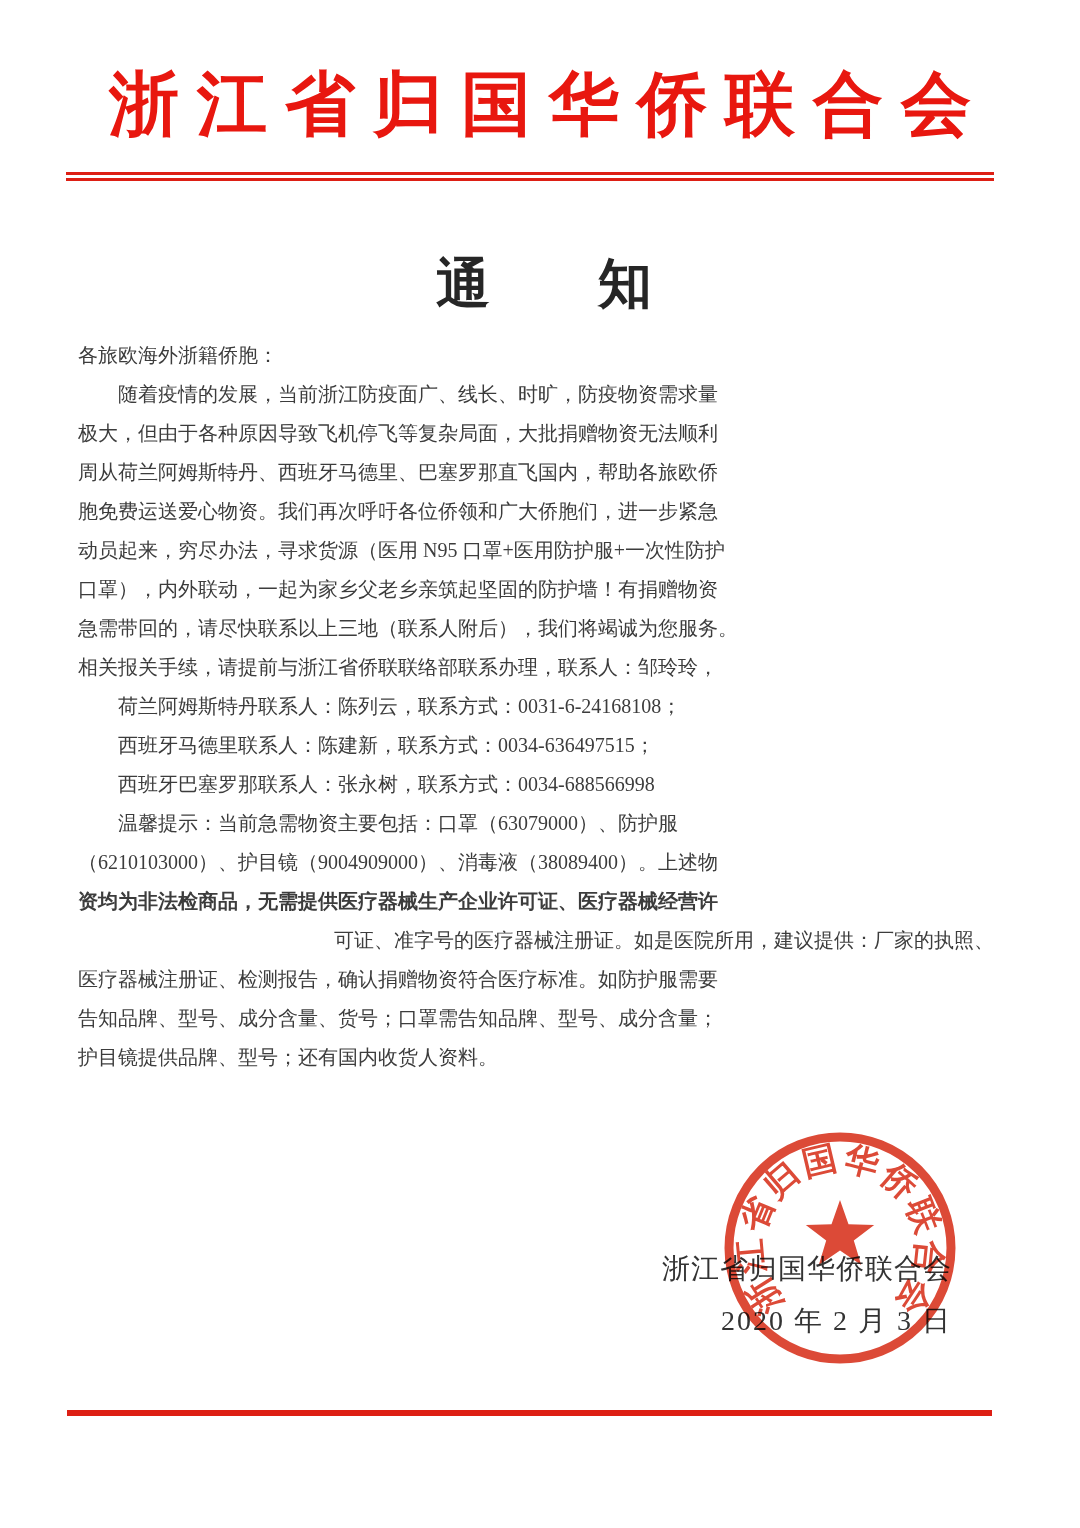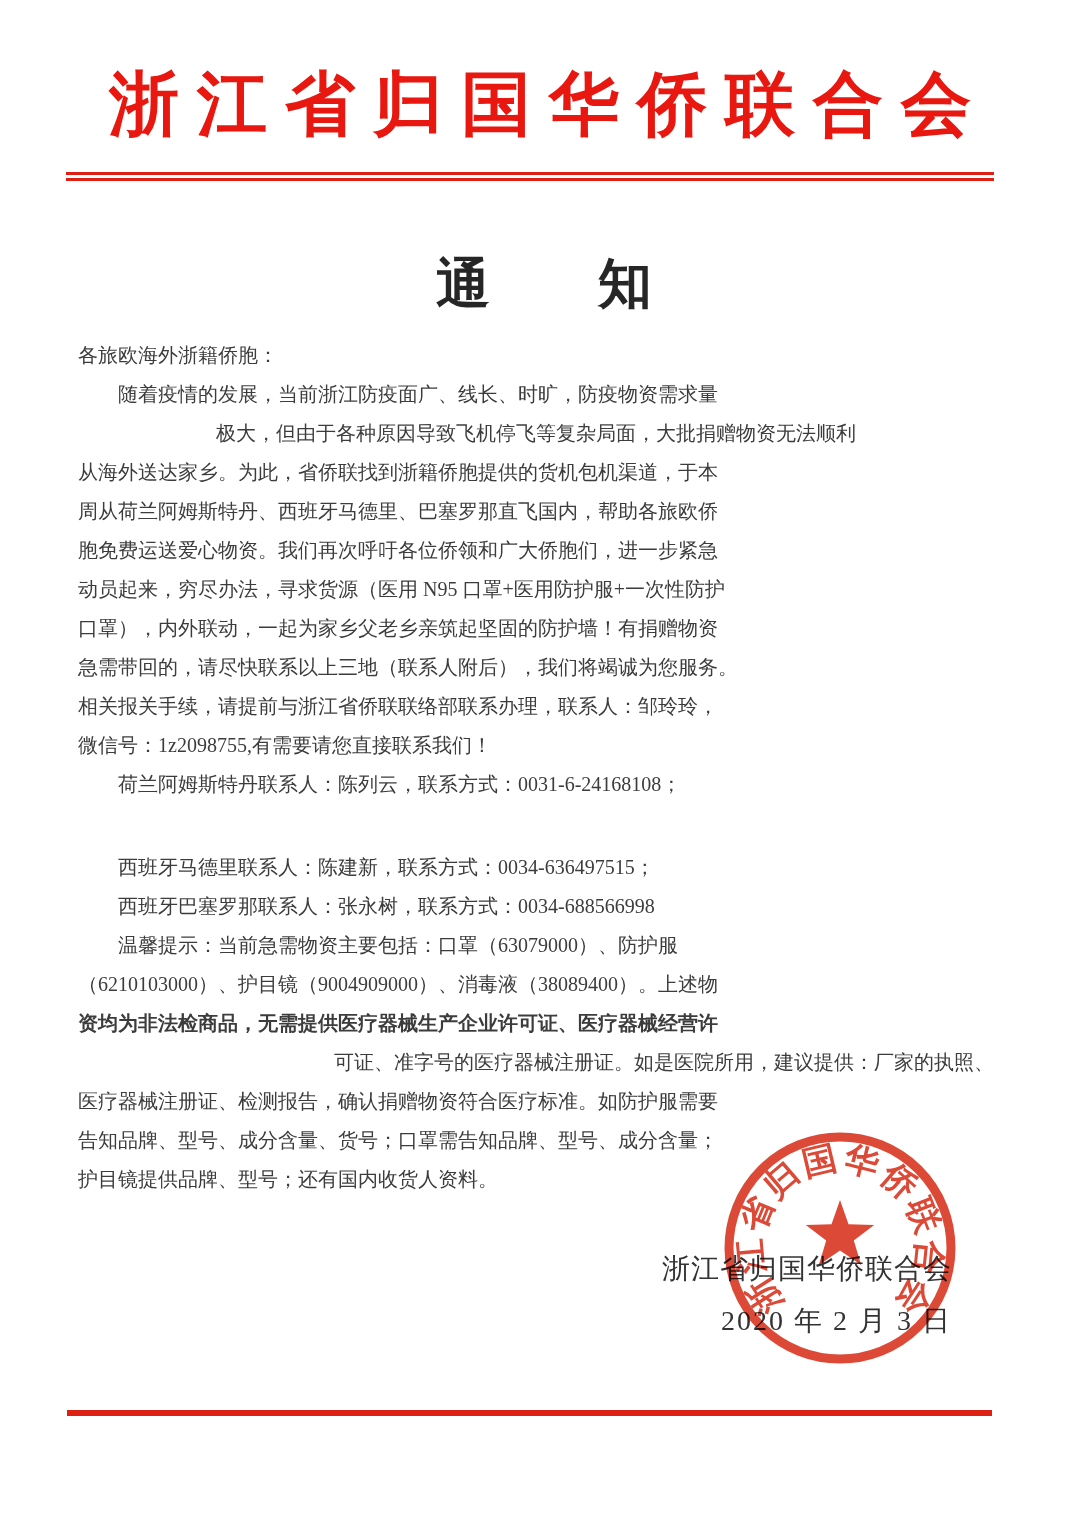--- a/index.html
+++ b/index.html
@@ -108,31 +108,29 @@
 
   <div class="org-header">浙江省归国华侨联合会</div>
 
   <div class="double-rule"></div>
 
   <div class="doc-title">通　　知</div>
 
   <div class="body-text">
       <div class="line" style="text-indent: 0em;">各旅欧海外浙籍侨胞：</div>
       <div class="line" style="text-indent: 2em;">随着疫情的发展，当前浙江防疫面广、线长、时旷，防疫物资需求量</div>
-      <div class="line" style="text-indent: 0em; text-align: center;">极大，但由于各种原因导致飞机停飞等复杂局面，大批捐赠物资无法顺利</div>
-      <div class="line" style="text-indent: 0em;">从海外送达家乡。为此，省侨联找到浙籍侨胞提供的货机包机渠道，于本</div>
+      <div class="line" style="text-indent: 0em;">极大，但由于各种原因导致飞机停飞等复杂局面，大批捐赠物资无法顺利</div>
       <div class="line" style="text-indent: 0em;">周从荷兰阿姆斯特丹、西班牙马德里、巴塞罗那直飞国内，帮助各旅欧侨</div>
       <div class="line" style="text-indent: 0em;">胞免费运送爱心物资。我们再次呼吁各位侨领和广大侨胞们，进一步紧急</div>
       <div class="line" style="text-indent: 0em;">动员起来，穷尽办法，寻求货源（医用 N95 口罩+医用防护服+一次性防护</div>
       <div class="line" style="text-indent: 0em;">口罩），内外联动，一起为家乡父老乡亲筑起坚固的防护墙！有捐赠物资</div>
       <div class="line" style="text-indent: 0em;">急需带回的，请尽快联系以上三地（联系人附后），我们将竭诚为您服务。</div>
       <div class="line" style="text-indent: 0em;">相关报关手续，请提前与浙江省侨联联络部联系办理，联系人：邹玲玲，</div>
-      <div class="line" style="text-indent: 0em;">微信号：1z2098755,有需要请您直接联系我们！</div>
       <div class="line" style="text-indent: 2em;">荷兰阿姆斯特丹联系人：陈列云，联系方式：0031-6-24168108；</div>
-      <div class="line" style="text-indent: 2em; margin-top: 44px;">西班牙马德里联系人：陈建新，联系方式：0034-636497515；</div>
+      <div class="line" style="text-indent: 2em;">西班牙马德里联系人：陈建新，联系方式：0034-636497515；</div>
       <div class="line" style="text-indent: 2em;">西班牙巴塞罗那联系人：张永树，联系方式：0034-688566998</div>
       <div class="line" style="text-indent: 2em;">温馨提示：当前急需物资主要包括：口罩（63079000）、防护服</div>
       <div class="line" style="text-indent: 0em;">（6210103000）、护目镜（9004909000）、消毒液（38089400）。上述物</div>
       <div class="line" style="text-indent: 0em; font-weight: bold;">资均为非法检商品，无需提供医疗器械生产企业许可证、医疗器械经营许</div>
       <div class="line" style="text-indent: 0em; text-align: right;">可证、准字号的医疗器械注册证。如是医院所用，建议提供：厂家的执照、</div>
       <div class="line" style="text-indent: 0em;">医疗器械注册证、检测报告，确认捐赠物资符合医疗标准。如防护服需要</div>
       <div class="line" style="text-indent: 0em;">告知品牌、型号、成分含量、货号；口罩需告知品牌、型号、成分含量；</div>
       <div class="line" style="text-indent: 0em;">护目镜提供品牌、型号；还有国内收货人资料。</div>
     </div>
 

